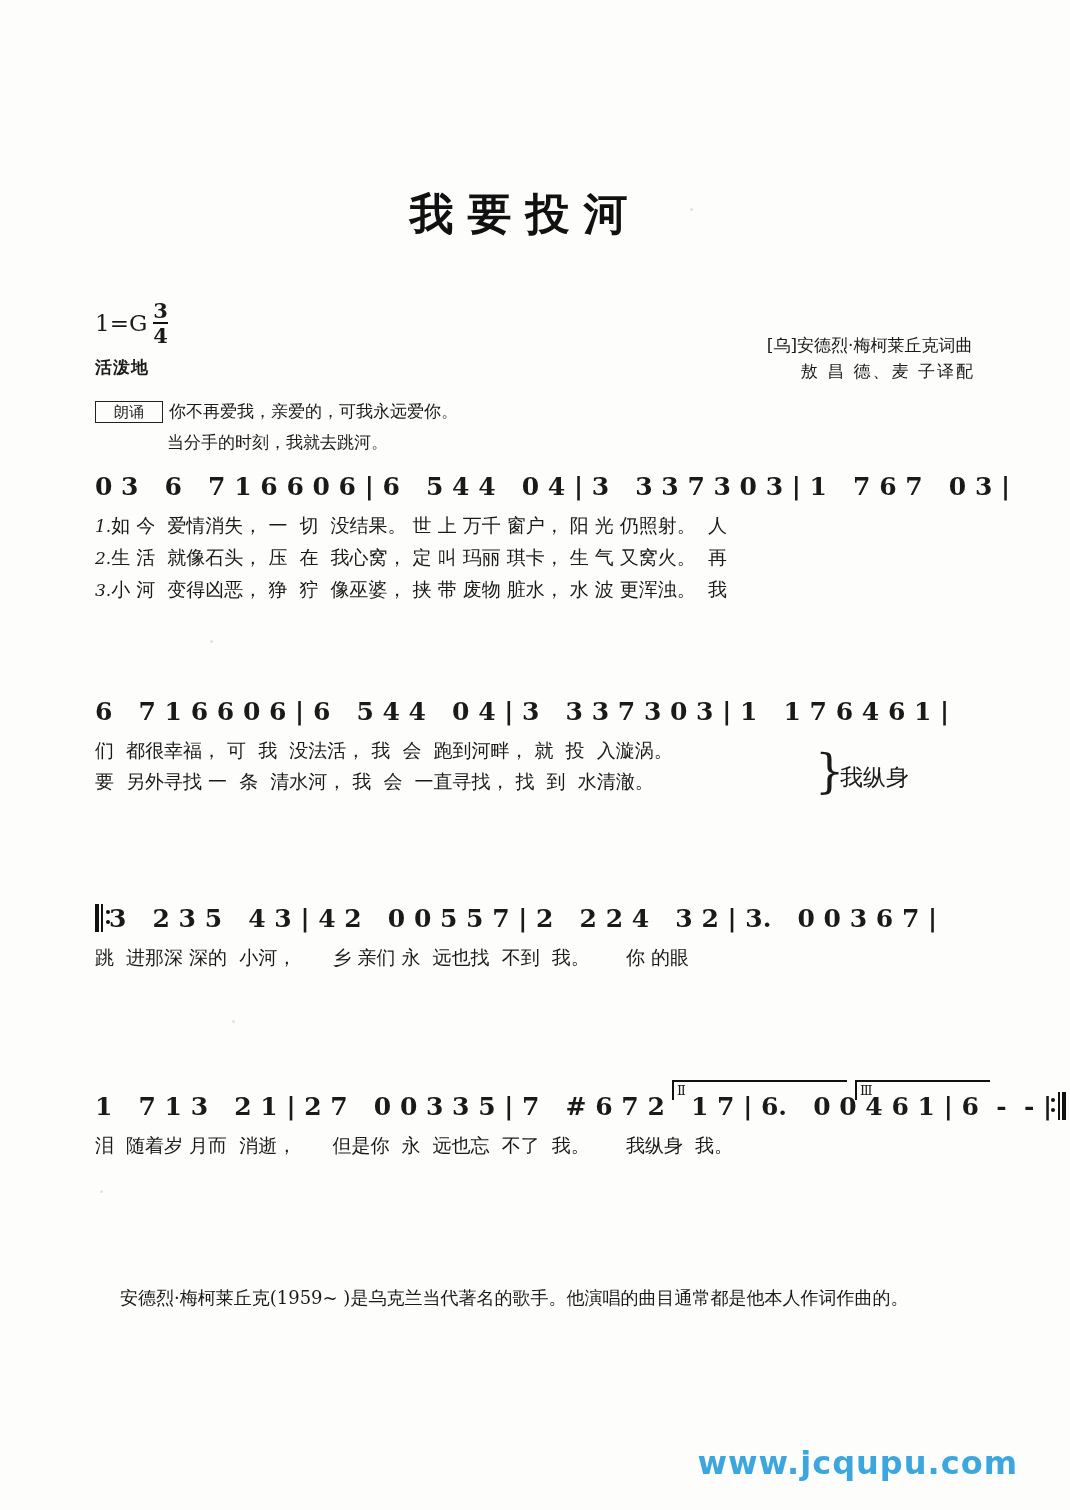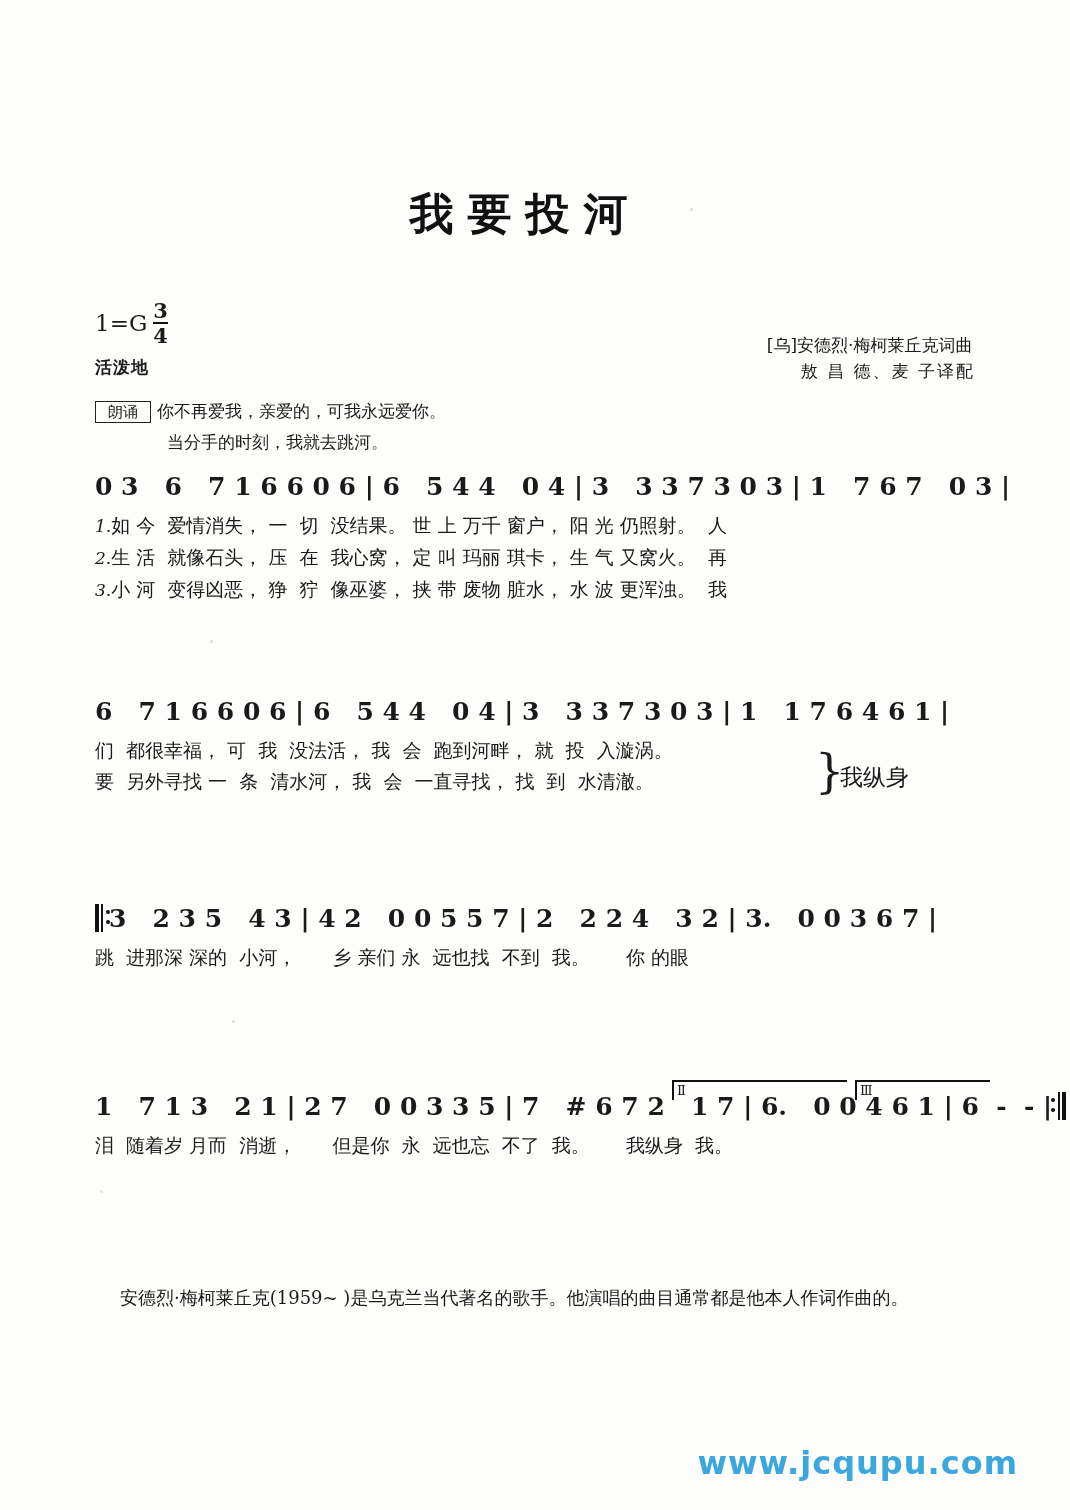--- a/index.html
+++ b/index.html
@@ -30,21 +30,21 @@
   .meter .den { border-top:2px solid #111; padding-top:1px; }
 
   .tempo { position:absolute; left:95px; top:350px; font-family:"DejaVu Serif", serif; font-size:17px; font-weight:700; letter-spacing:1px;margin-top:6px; }
 
   
   .credits { position:absolute; right:95px; top:292px; text-align:left; font-family:"DejaVu Serif", serif; font-size:17px; line-height:26px;margin-top:40px; }
   .credits .l2 { letter-spacing:2px; padding-left:34px; }
 
   
   .spoken { position:absolute; left:95px; top:396px; font-family:"DejaVu Serif", serif; font-size:17px; line-height:30px; }
-  .spoken .tag { border:1px solid #222; padding:1px 12px; font-size:15px; margin-right:6px; }
+  .spoken .tag { border:1px solid #222; padding:1px 18px; font-size:15px; margin-right:6px; }
   .spoken .l2 { padding-left:72px; }
 
   
   .system { position:absolute; left:95px; width:895px; }
   .notes {
     font-family:"DejaVu Serif", serif;
     font-size:25px; font-weight:700;
     letter-spacing:0px;
     white-space:pre;
     line-height:34px;

